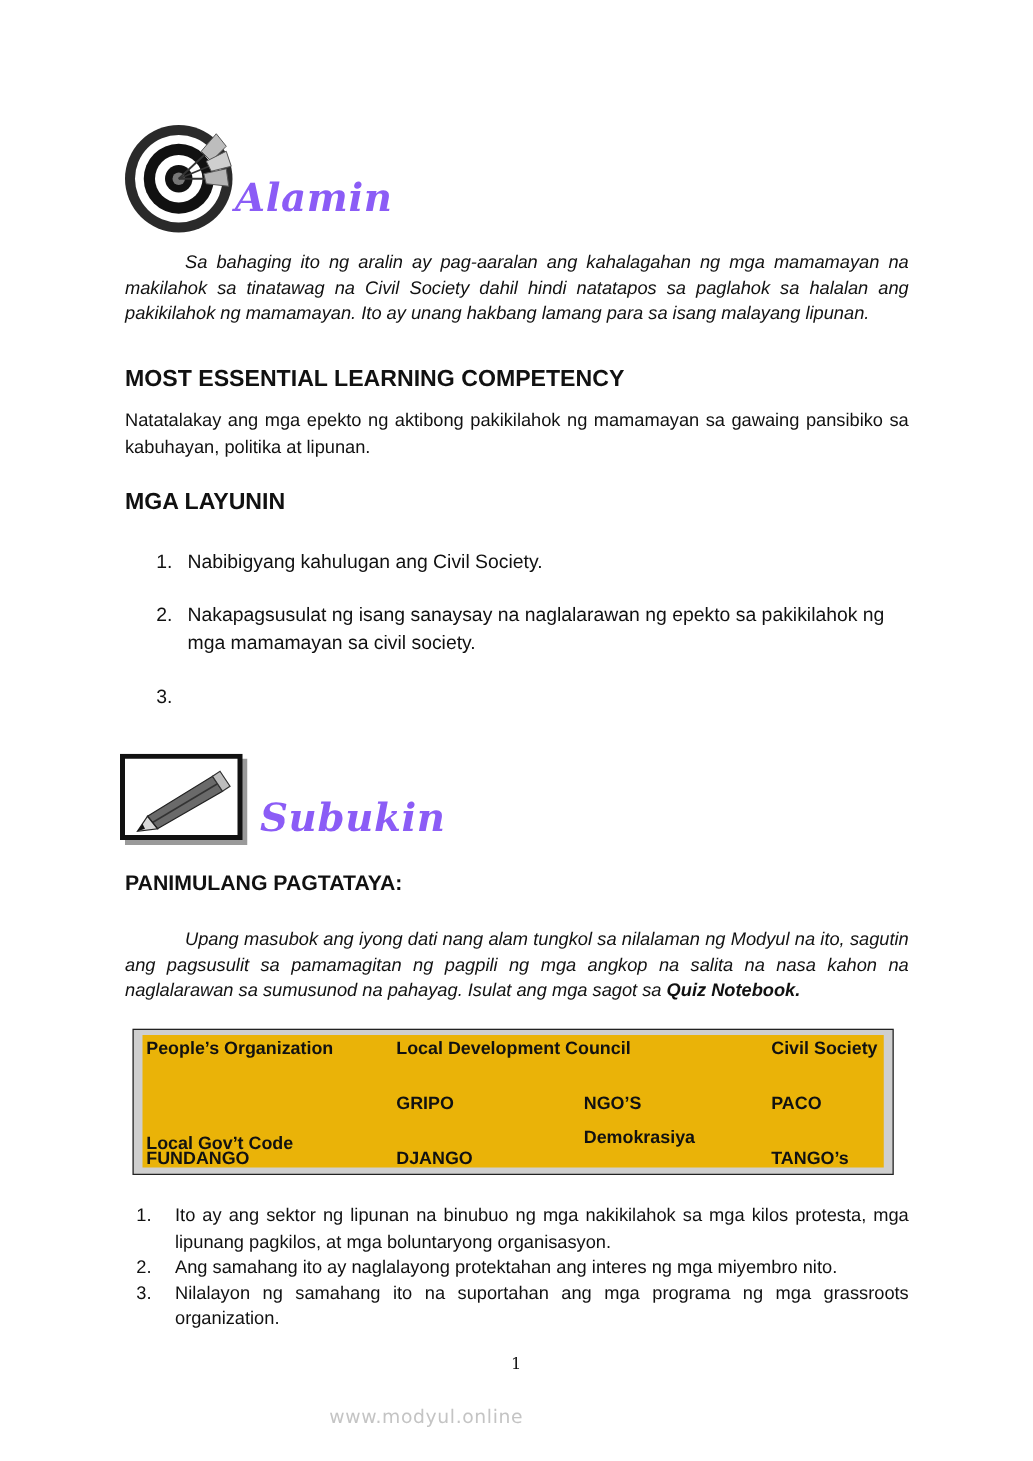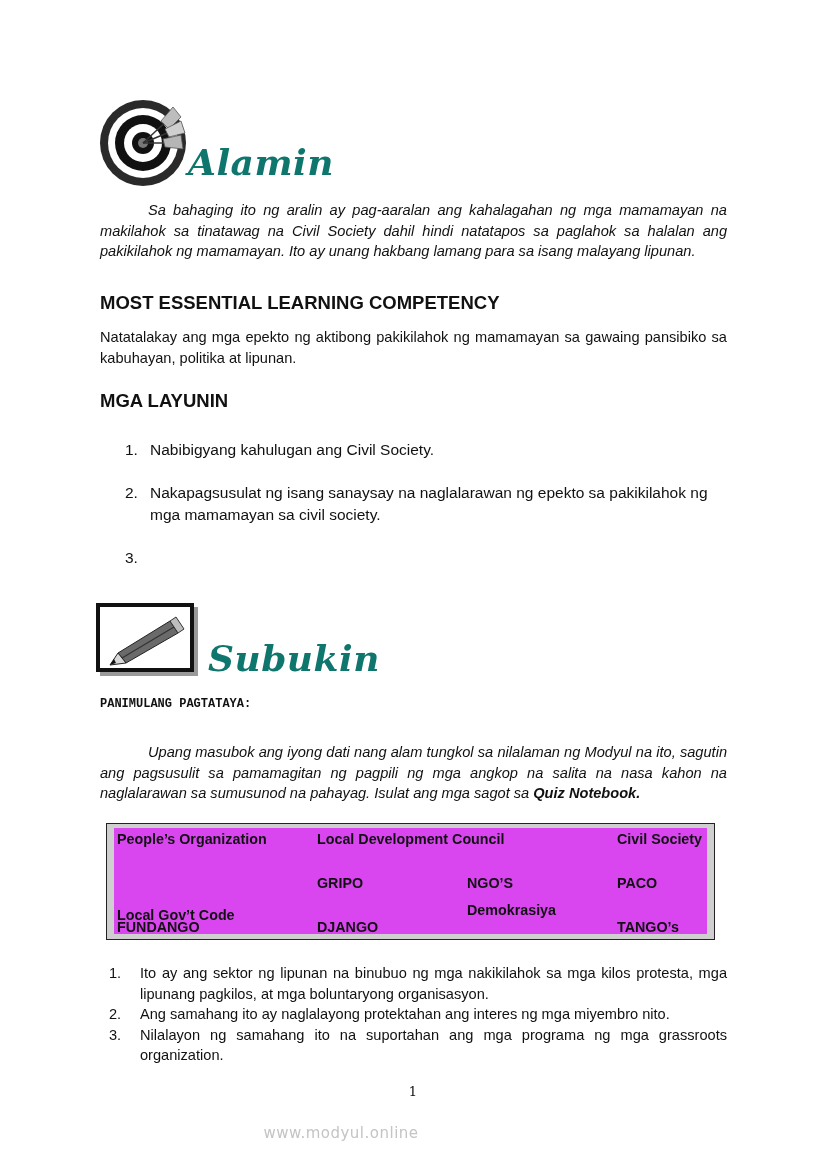--- a/index.html
+++ b/index.html
@@ -1,29 +1,29 @@
 <!DOCTYPE html>
 <html><head>
   <meta charset="utf-8">
   <style>
     html, body { margin: 0; padding: 0; background: #ffffff; }
     body { width: 826px; height: 1169px; position: relative; overflow: hidden; font-family: "Liberation Sans", sans-serif; color: #111; }
     .abs { position: absolute; }
     .para { font-size: 14.6px; line-height: 20.5px; text-align: justify; }
     .indent { text-indent: 48px; font-style: italic; }
-    .section-title { font-family: "DejaVu Serif", serif; font-weight: bold; font-style: italic; font-size: 36px; color: #0f766e; letter-spacing: 0.5px; }
+    .section-title { font-family: "DejaVu Serif", serif; font-weight: bold; font-style: italic; font-size: 31px; color: #8b5cf6; letter-spacing: 0.5px; }
     .h-center { font-weight: bold; font-size: 18.5px; text-align: left; }
     .obj-list { list-style: none; margin: 0; padding: 0; font-size: 15.5px; line-height: 22px; }
     .obj-list li { position: relative; padding-left: 25px; margin-bottom: 21px; }
     .obj-list li .num { position: absolute; left: 0; top: 0; }
     .q-list { list-style: none; margin: 0; padding: 0; font-size: 14.6px; line-height: 20.5px; text-align: justify; }
     .q-list li { position: relative; padding-left: 31px; }
     .q-list li .num { position: absolute; left: 0; top: 0; }
     .choice-box { left: 106px; top: 823px; width: 609px; height: 117px; border: 1.5px solid #222; background: #cfcfcf; box-sizing: border-box; }
-    .choice-inner { position: absolute; left: 7px; top: 4px; right: 7px; bottom: 5px; background: #d946ef; }
+    .choice-inner { position: absolute; left: 7px; top: 4px; right: 7px; bottom: 5px; background: #eab308; }
     .choice-cell { position: absolute; font-weight: bold; font-size: 14.3px; white-space: nowrap; }
     .footer-num { left: 0; width: 826px; top: 1084px; text-align: center; font-family: "DejaVu Serif", serif; font-size: 13px; }
     .watermark { left: 0; width: 682px; top: 1124px; text-align: center; font-family: "DejaVu Sans", sans-serif; font-size: 15px; color: #c4c4c4; letter-spacing: 0.5px; }
   </style>
 </head>
 <body>
 
 <div class="abs" style="left:99px; top:99px; width:88px; height:88px;">
   <svg width="88" height="88" viewBox="0 0 88 88">
     <circle cx="44" cy="44" r="43" fill="#2a2a2a"></circle>
@@ -63,21 +63,21 @@
     <rect x="4" y="4" width="90" height="61" fill="#ffffff"></rect>
     <polygon points="22,50 74,18 82,30 30,60" fill="#6a6a6a" stroke="#222" stroke-width="1"></polygon>
     <line x1="26" y1="55" x2="78" y2="24" stroke="#333" stroke-width="1.2"></line>
     <polygon points="74,18 80,14 88,26 82,30" fill="#bdbdbd" stroke="#333" stroke-width="1"></polygon>
     <polygon points="22,50 30,60 14,62" fill="#d9d9d9" stroke="#222" stroke-width="1"></polygon>
     <polygon points="14,62 18,56 20,60" fill="#111"></polygon>
   </svg>
 </div>
 <div class="abs section-title" style="left:208px; top:637px;">Subukin</div>
 
-<div class="abs" style="left:100px; top:697px; font-weight:bold; font-size:12px;font-family:Liberation Mono, monospace;">PANIMULANG PAGTATAYA:</div>
+<div class="abs" style="left:100px; top:697px; font-weight:bold; font-size:17px;">PANIMULANG PAGTATAYA:</div>
 
 <div class="abs para indent" style="left:100px; top:742px; width:627px;"><span>Upang masubok ang iyong dati nang alam tungkol sa nilalaman ng Modyul na ito, sagutin ang pagsusulit sa pamamagitan ng pagpili ng mga angkop na salita na nasa kahon na naglalarawan sa sumusunod na pahayag.  Isulat ang mga sagot sa </span><b>Quiz Notebook.</b></div>
 
 <div class="abs choice-box">
   <div class="choice-inner">
     <span class="choice-cell" style="left:3px; top:3px;">People’s Organization</span>
     <span class="choice-cell" style="left:203px; top:3px;">Local Development Council</span>
     <span class="choice-cell" style="left:503px; top:3px;">Civil Society</span>
 
     <span class="choice-cell" style="left:3px; top:63px;margin-top:16px;">Local Gov’t Code</span>

